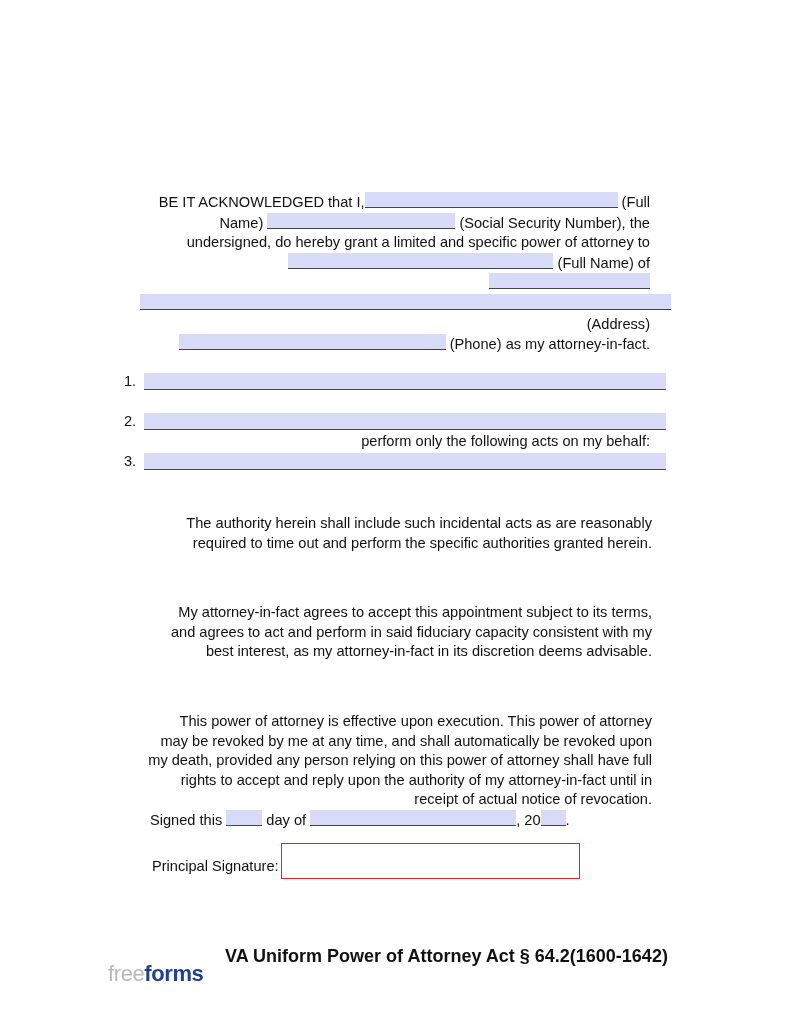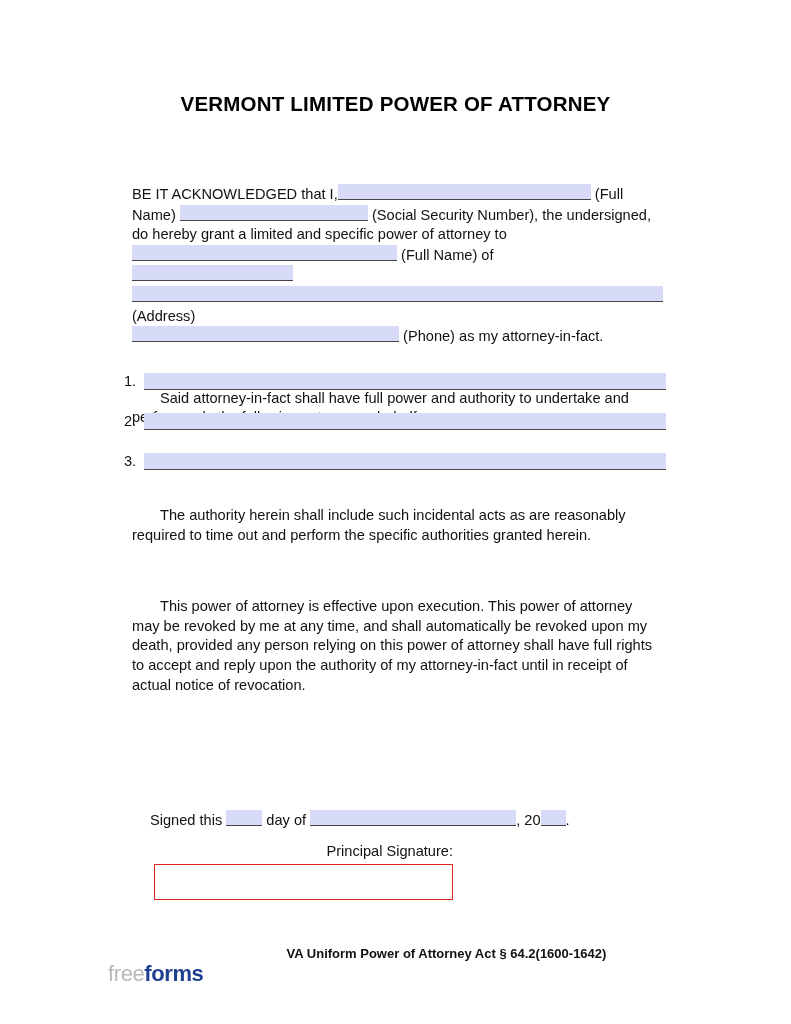--- a/index.html
+++ b/index.html
@@ -40,22 +40,22 @@
     position: absolute;
     left: 124px;
     top: 176px;
     width: 542px;
   }
 
   .para {
     font-size: 14.6px;
     line-height: 19.6px;
     color: #111;
-    margin: 8px;
-    text-align: left;
+    margin: 16px;
+    text-align: right;
   }
   .para.indent { text-indent: 28px; }
   .gap-sm { height: 18px; }
   .gap-md { height: 26px; }
 
   
   .fld {
     display: inline-block;
     vertical-align: baseline;
     height: 15px;
@@ -121,21 +121,20 @@
     margin-top: 44px;
   }
 
   
   .sig-row {
     position: absolute;
     left: 152px;
     top: 843px;
     display: flex;
     align-items: flex-end;
-    flex-direction: column;
   }
   .sig-label {
     font-size: 14.6px;
     line-height: 16px;
     padding-bottom: 5px;
     color: #111;
     white-space: nowrap;
   }
   .sig-box {
     width: 297px;
@@ -145,21 +144,21 @@
     margin-left: 2px;
   }
 
   
   .footer-cite {
     position: absolute;
     left: 0;
     top: 946px;
     width: 791px;
     text-align: center;
-    font-size: 13px;
+    font-size: 18px;
     font-weight: bold;
     color: #111;
     padding-left: 102px;
     box-sizing: border-box;
   }
   .brand {
     position: absolute;
     left: 108px;
     top: 961px;
     font-size: 22px;
@@ -167,21 +166,20 @@
     letter-spacing: -0.4px;
   }
   .brand .b-free  { color: #b9b9b9; font-weight: normal; }
   .brand .b-forms { color: #1f3f91; font-weight: bold; }
 </style>
 </head>
 <body>
 
 <div class="page">
 
-  <div class="doc-title">VERMONT LIMITED POWER OF ATTORNEY</div>
 
   <div class="body-col">
 
     <p class="para"><span>BE IT ACKNOWLEDGED that I,</span><span class="fld w-name1"></span> <span>(Full Name)</span> <span class="fld w-ssn"></span> <span>(Social Security Number), the undersigned,</span> <span>do hereby grant a limited and specific power of attorney to</span><br><span class="fld w-fullnm"></span> <span>(Full Name) of</span> <span class="fld w-addr1"></span><br><span class="fld w-addr2"></span> <span>(Address)</span><br><span class="fld w-phone"></span> <span>(Phone) as my attorney-in-fact.</span></p>
 
     <div class="gap-md"></div>
 
     <p class="para indent">Said attorney-in-fact shall have full power and authority to undertake and perform only the following acts on my behalf:</p>
   </div>
 
@@ -196,20 +194,21 @@
     </div>
     <div class="num-row">
       <span class="num-label">3.</span>
       <span class="num-blank"></span>
     </div>
   </div>
 
   <div class="lower-col">
     <p class="para indent">The authority herein shall include such incidental acts as are reasonably required to time out and perform the specific authorities granted herein.</p>
     <div class="gap-sm"></div>
+    <p class="para indent">My attorney-in-fact agrees to accept this appointment subject to its terms, and agrees to act and perform in said fiduciary capacity consistent with my best interest, as my attorney-in-fact in its discretion deems advisable.</p>
     <div class="gap-sm"></div>
     <p class="para indent">This power of attorney is effective upon execution. This power of attorney may be revoked by me at any time, and shall automatically be revoked upon my death, provided any person relying on this power of attorney shall have full rights to accept and reply upon the authority of my attorney-in-fact until in receipt of actual notice of revocation.</p>
   </div>
 
   <div class="signed-line"><span>Signed this</span> <span class="fld w-day"></span> <span>day of</span> <span class="fld w-month"></span><span>, 20</span><span class="fld w-year"></span><span>.</span></div>
 
   <div class="sig-row">
     <span class="sig-label">Principal Signature:</span>
     <span class="sig-box"></span>
   </div>

